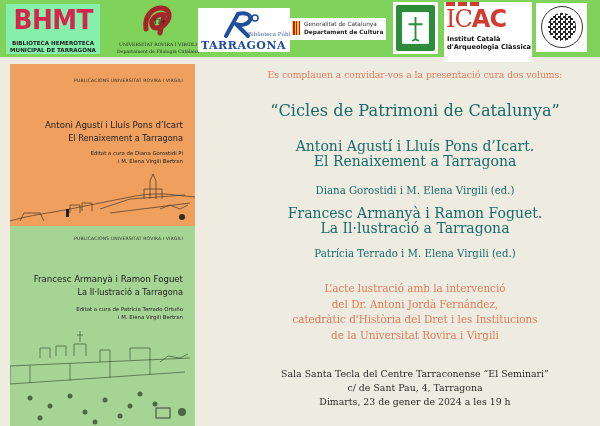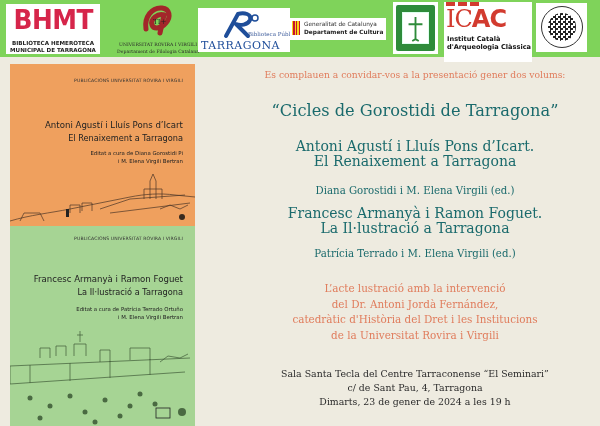--- a/index.html
+++ b/index.html
@@ -3,34 +3,34 @@
 <meta charset="utf-8">
 <style>
   * { box-sizing: border-box; margin: 0; padding: 0; }
   html, body { width: 600px; height: 426px; overflow: hidden; }
   body { background: #eeebe0; position: relative; font-family: "DejaVu Serif", serif; }
 
   
   .header { position: absolute; left: 0; top: 0; width: 600px; height: 57px; background: #7fd35a; }
   .logo { position: absolute; }
 
-  .bhmt { left: 6px; top: 4px; width: 94px; height: 50px; background: #ffffff; }
+  .bhmt { left: 6px; top: 4px; width: 94px; height: 50px; background: #86efac; }
   .bhmt .big { position: absolute; left: 4px; top: 0px; width: 86px; text-align: center; font-family: "DejaVu Sans", sans-serif; font-weight: bold; font-size: 27px; color: #d6254a; letter-spacing: -0.5px; transform: scaleX(0.92); }
   .bhmt .l1, .bhmt .l2 { position: absolute; left: 2px; width: 90px; text-align: center; font-family: "DejaVu Sans", sans-serif; font-weight: bold; font-size: 5.6px; color: #222; white-space: nowrap; }
   .bhmt .l1 { top: 36px; } .bhmt .l2 { top: 43px; }
 
   .urv { left: 110px; top: 3px; width: 94px; height: 52px; }
   .urv .mark { position: absolute; left: 30px; top: 0px; width: 34px; height: 34px; }
   .urv .t1, .urv .t2 { position: absolute; left: 0; width: 96px; text-align: center; font-size: 4.6px; white-space: nowrap; color: #2a2a2a; }
   .urv .t1 { top: 39px; } .urv .t2 { top: 46px; }
 
   .bpt { left: 198px; top: 8px; width: 92px; height: 44px; background: #fff; }
   .bpt .r { position: absolute; left: 24px; top: 2px; width: 40px; height: 30px; }
   .bpt .bp { position: absolute; left: 50px; top: 23px; font-size: 5.5px; color: #3b5a9a; white-space: nowrap; }
-  .bpt .tg { position: absolute; left: 3px; top: 31px; font-size: 11px; color: #1f4e9a; letter-spacing: 0.5px; white-space: nowrap; }
+  .bpt .tg { position: absolute; left: 3px; top: 31px; font-size: 11px; color: #1f4e9a; letter-spacing: 0.5px; white-space: nowrap; font-weight: bold; }
 
   .gencat { left: 290px; top: 18px; width: 96px; height: 22px; background: #fff; }
   .gencat .flag { position: absolute; left: 2px; top: 3px; width: 8px; height: 14px; background: repeating-linear-gradient(90deg, #f7d21a 0 1.3px, #c8102e 1.3px 2.6px); }
   .gencat .g1 { position: absolute; left: 14px; top: 3px; font-family: "DejaVu Sans", sans-serif; font-size: 5.8px; color: #333; white-space: nowrap; }
   .gencat .g2 { position: absolute; left: 14px; top: 11px; font-family: "DejaVu Sans", sans-serif; font-weight: bold; font-size: 5.8px; color: #222; white-space: nowrap; }
 
   .bst { left: 393px; top: 2px; width: 45px; height: 52px; background: #fff; }
   .bst .inner { position: absolute; left: 3px; top: 3px; width: 39px; height: 46px; background: #2e8b3a; border-radius: 2px; }
   .bst .inner2 { position: absolute; left: 6px; top: 7px; width: 27px; height: 32px; border: 1px solid #dfe; background: #fff; }
 
@@ -181,23 +181,23 @@
         <circle cx="120" cy="80" r="2.5"></circle>
         <circle cx="145" cy="78" r="2.5"></circle>
       <circle cx="30" cy="92" r="2.5"></circle>
         <circle cx="85" cy="96" r="2.5"></circle>
         <circle cx="172" cy="86" r="4"></circle>
     </g>
     <rect x="146" y="82" width="14" height="10" fill="none" stroke="#222" stroke-width="0.8"></rect>
   </svg>
 </div>
 
-<div class="col invite">Es complauen a convidar-vos a la presentació gener  dos volums:</div>
-
-<div class="col cycle">“Cicles de Gorostidi de Tarragona”</div>
+<div class="col invite">Es complauen a convidar-vos a la presentació cura  dos volums:</div>
+
+<div class="col cycle">“Cicles de Patrimoni de Catalunya”</div>
 
 <div class="col v-title v1">
   <div>Antoni Agustí i Lluís Pons d’Icart.</div>
   <div>El Renaixement a Tarragona</div>
 </div>
 <div class="col ed ed1">Diana Gorostidi i M. Elena Virgili (ed.)</div>
 
 <div class="col v-title v2">
   <div>Francesc Armanyà i Ramon Foguet.</div>
   <div>La Il·lustració a Tarragona</div>

